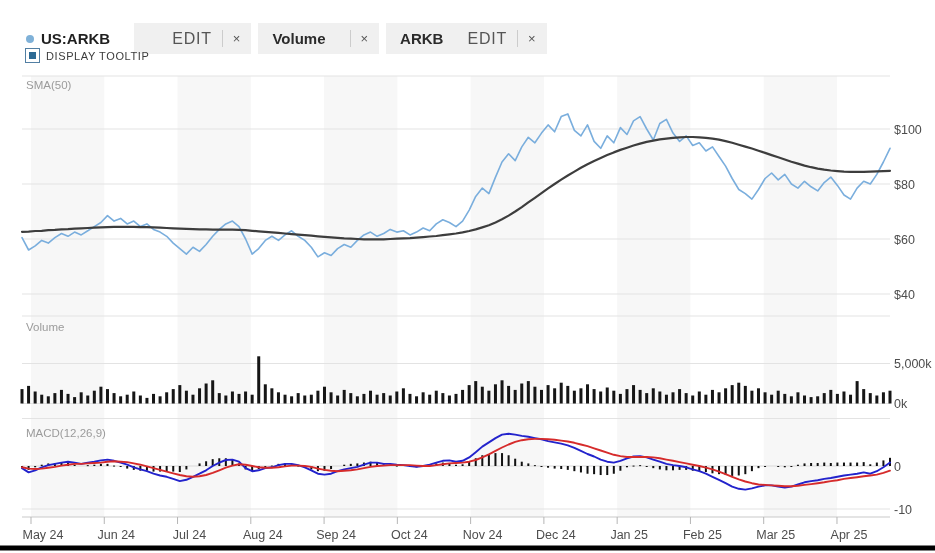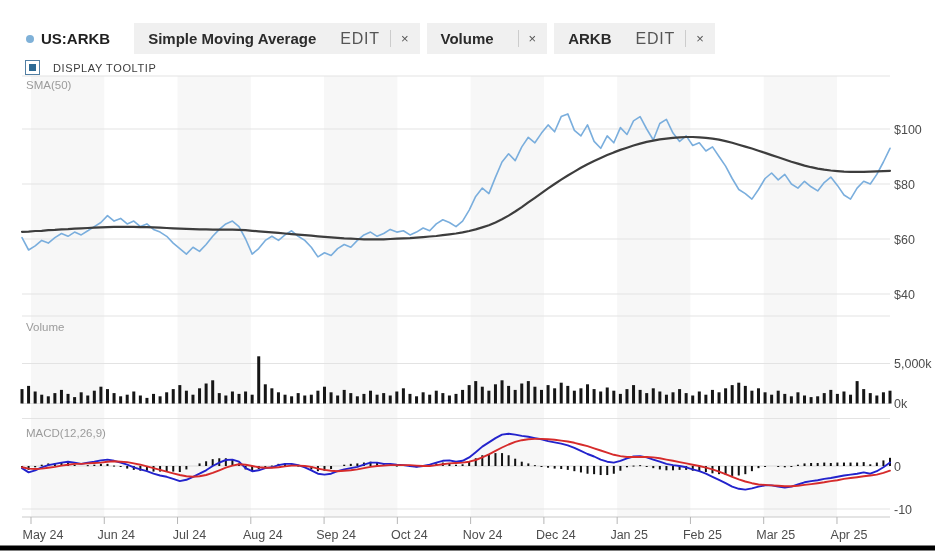--- a/index.html
+++ b/index.html
@@ -11,38 +11,37 @@
   .topbar{position:absolute;left:26px;top:15px;height:47px;display:flex;align-items:center;}
   .ticker{display:flex;align-items:center;margin-right:24px;}
   .ticker-dot{width:8px;height:8px;border-radius:50%;background:#7fb1d8;margin-right:7px;}
   .ticker-label{font-size:15px;font-weight:bold;color:#1f1f1f;}
   .tabs{display:flex;gap:7px;}
   .tab{background:#f0f0f0;height:31px;display:flex;align-items:center;padding:0 11px 0 14px;}
   .tab-label{font-size:15px;font-weight:bold;color:#2b2b2b;white-space:nowrap;}
   .tab-edit{font-size:16px;color:#555;letter-spacing:0.8px;margin-left:24px;cursor:pointer;}
   .tab-divider{width:1px;height:17px;background:#cccccc;margin:0 10px;}
   .tab-close{font-size:13px;color:#555;cursor:pointer;line-height:1;}
-  .tooltip-row{position:absolute;left:25px;top:60px;display:flex;align-items:center;gap:7px;}
+  .tooltip-row{position:absolute;left:25px;top:48px;display:flex;align-items:center;}
   .checkbox{width:13px;height:13px;border:1px solid #527fa3;background:#fff;display:flex;align-items:center;justify-content:center;cursor:pointer;}
   .checkbox-inner{width:7px;height:7px;background:#2d6a94;}
   .tooltip-label{font-size:11px;color:#3c3c3c;letter-spacing:0.6px;margin-left:6px;}
   svg{position:absolute;left:0;top:0;}
   svg text{font-family:"Liberation Sans", sans-serif;}
 </style>
 </head>
 <body>
 
 <div class="topbar">
   <div class="ticker">
     <span class="ticker-dot"></span>
     <span class="ticker-label">US:ARKB</span>
   </div>
   <div class="tabs">
     <div class="tab">
-      <span class="tab-label">Simple Moving Average</span>
       <span class="tab-edit">EDIT</span>
       <span class="tab-divider"></span>
       <span class="tab-close">×</span>
     </div>
     <div class="tab">
       <span class="tab-label">Volume</span>
       <span class="tab-divider" style="margin-left:24px;"></span>
       <span class="tab-close">×</span>
     </div>
     <div class="tab">

